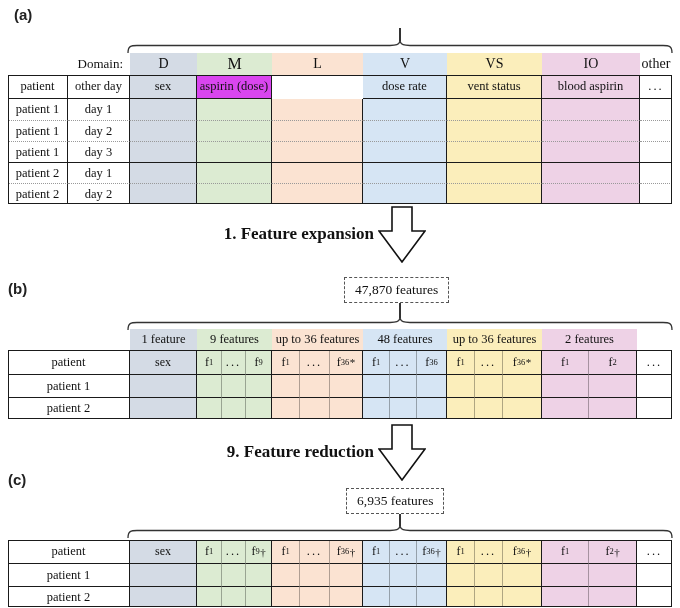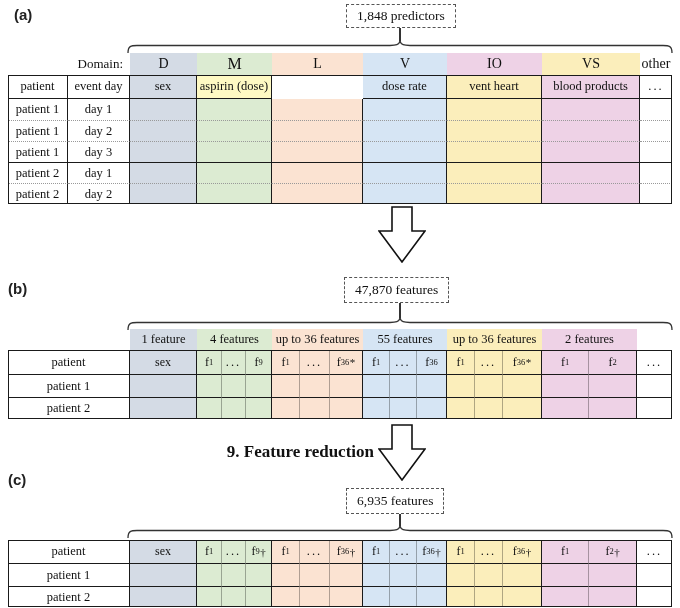--- a/index.html
+++ b/index.html
@@ -62,56 +62,55 @@
   .fcell .suffix { font-size: 11px; margin-left: 0.5px; }
   .dots { letter-spacing: 2px; font-size: 12.5px; }
   .domain-label-cell { justify-content: flex-end; padding-right: 7px; font-size: 13px; }
 </style>
 </head>
 <body>
 
 <div id="canvas">
 
   <div class="panel-label" style="left:14px; top:6px;">(a)</div>
-  <div class="count-box" style="left:346px; top:4px; height:24px;">1,848 predictors</div>
   <div class="tick" style="left:399px; top:28px; height:13px;"></div>
   <svg class="brace" style="left:127px; top:40px;" width="546" height="14">
     <path class="brace-path" fill="none" stroke="#333" stroke-width="1.3" d="M 1,13 C 1,6 4,5.5 10,5.5 L 263,5.5 C 269,5.5 272,5 273,0.8 C 274,5 277,5.5 283,5.5 L 536,5.5 C 542,5.5 545,6 545,13"></path>
   </svg>
   <div id="grid-a" class="fig-grid" style="left: 8px; top: 53px; grid-template-columns: 60px 62px 67px 75px 91px 84px 95px 98px 32px; grid-template-rows: 22px 24px repeat(5, 21px);">
       <div class="cell domain-label-cell" style="grid-column: 1 / span 2;">Domain:</div>
       <div class="cell" style="background: rgb(212, 219, 229);">
         <span class="domain-letter">D</span>
       </div>
       <div class="cell" style="background: rgb(220, 235, 210);">
         <span class="domain-letter big">M</span>
       </div>
       <div class="cell" style="background: rgb(251, 227, 210);">
         <span class="domain-letter">L</span>
       </div>
       <div class="cell" style="background: rgb(214, 229, 244);">
         <span class="domain-letter">V</span>
       </div>
+      <div class="cell" style="background: rgb(251, 238, 187);">
+        <span class="domain-letter">VS</span>
+      </div>
       <div class="cell" style="background: rgb(238, 210, 230);">
         <span class="domain-letter">IO</span>
       </div>
-      <div class="cell" style="background: rgb(251, 238, 187);">
-        <span class="domain-letter">VS</span>
-      </div>
       <div class="cell" style="background: rgb(255, 255, 255);">
         <span class="domain-letter">other</span>
       </div>
       <div class="cell" style="background: rgb(255, 255, 255); border-right: 1.5px solid rgb(26, 26, 26); border-bottom: 1.5px solid rgb(26, 26, 26);">patient</div>
-      <div class="cell" style="background: rgb(255, 255, 255); border-right: 1.5px solid rgb(26, 26, 26); border-bottom: 1.5px solid rgb(26, 26, 26);">event day</div>
+      <div class="cell" style="background: rgb(255, 255, 255); border-right: 1.5px solid rgb(26, 26, 26); border-bottom: 1.5px solid rgb(26, 26, 26);">other day</div>
       <div class="cell" style="background: rgb(212, 219, 229); border-right: 1.5px solid rgb(26, 26, 26); border-bottom: 1.5px solid rgb(26, 26, 26);">sex</div>
-      <div class="cell" style="background: #fef9c3; border-right: 1.5px solid rgb(26, 26, 26); border-bottom: 1.5px solid rgb(26, 26, 26);">aspirin (dose)</div>
+      <div class="cell" style="background: #d946ef; border-right: 1.5px solid rgb(26, 26, 26); border-bottom: 1.5px solid rgb(26, 26, 26);">aspirin (dose)</div>
       <div class="cell" style="background: rgb(251, 227, 210); border-right: 1.5px solid rgb(26, 26, 26); border-bottom: 1.5px solid rgb(26, 26, 26); margin-top: 24px;">glucose</div>
       <div class="cell" style="background: rgb(214, 229, 244); border-right: 1.5px solid rgb(26, 26, 26); border-bottom: 1.5px solid rgb(26, 26, 26);">dose rate</div>
-      <div class="cell" style="background: rgb(251, 238, 187); border-right: 1.5px solid rgb(26, 26, 26); border-bottom: 1.5px solid rgb(26, 26, 26);">vent heart</div>
-      <div class="cell" style="background: rgb(238, 210, 230); border-right: 1.5px solid rgb(26, 26, 26); border-bottom: 1.5px solid rgb(26, 26, 26);">blood products</div>
+      <div class="cell" style="background: rgb(251, 238, 187); border-right: 1.5px solid rgb(26, 26, 26); border-bottom: 1.5px solid rgb(26, 26, 26);">vent status</div>
+      <div class="cell" style="background: rgb(238, 210, 230); border-right: 1.5px solid rgb(26, 26, 26); border-bottom: 1.5px solid rgb(26, 26, 26);">blood aspirin</div>
       <div class="cell dots" style="background: rgb(255, 255, 255); border-right: none; border-bottom: 1.5px solid rgb(26, 26, 26);">...</div>
       <div class="cell" style="background: rgb(255, 255, 255); border-right: 1.5px solid rgb(26, 26, 26); border-top: none;">patient 1</div>
       <div class="cell" style="background: rgb(255, 255, 255); border-right: 1.5px solid rgb(26, 26, 26); border-top: none;">day 1</div>
       <div class="cell" style="background: rgb(212, 219, 229); border-right: 1.5px solid rgb(26, 26, 26); border-top: none;"></div>
       <div class="cell" style="background: rgb(220, 235, 210); border-right: 1.5px solid rgb(26, 26, 26); border-top: none;"></div>
       <div class="cell" style="background: rgb(251, 227, 210); border-right: 1.5px solid rgb(26, 26, 26); border-top: none;"></div>
       <div class="cell" style="background: rgb(214, 229, 244); border-right: 1.5px solid rgb(26, 26, 26); border-top: none;"></div>
       <div class="cell" style="background: rgb(251, 238, 187); border-right: 1.5px solid rgb(26, 26, 26); border-top: none;"></div>
       <div class="cell" style="background: rgb(238, 210, 230); border-right: 1.5px solid rgb(26, 26, 26); border-top: none;"></div>
       <div class="cell" style="background: rgb(255, 255, 255); border-right: none; border-top: none;"></div>
@@ -147,36 +146,37 @@
       <div class="cell" style="background: rgb(212, 219, 229); border-right: 1.5px solid rgb(26, 26, 26); border-top: 1px dotted rgb(153, 153, 153);"></div>
       <div class="cell" style="background: rgb(220, 235, 210); border-right: 1.5px solid rgb(26, 26, 26); border-top: 1px dotted rgb(153, 153, 153);"></div>
       <div class="cell" style="background: rgb(251, 227, 210); border-right: 1.5px solid rgb(26, 26, 26); border-top: 1px dotted rgb(153, 153, 153);"></div>
       <div class="cell" style="background: rgb(214, 229, 244); border-right: 1.5px solid rgb(26, 26, 26); border-top: 1px dotted rgb(153, 153, 153);"></div>
       <div class="cell" style="background: rgb(251, 238, 187); border-right: 1.5px solid rgb(26, 26, 26); border-top: 1px dotted rgb(153, 153, 153);"></div>
       <div class="cell" style="background: rgb(238, 210, 230); border-right: 1.5px solid rgb(26, 26, 26); border-top: 1px dotted rgb(153, 153, 153);"></div>
       <div class="cell" style="background: rgb(255, 255, 255); border-right: none; border-top: 1px dotted rgb(153, 153, 153);"></div>
       <div class="frame" style="top: 22px; height: 129px;"></div>
     </div>
 
+  <div class="step-label" style="top:224px;">1. Feature expansion</div>
   <svg class="down-arrow" style="left:378px; top:206px;" width="48" height="57">
     <polygon points="14,1 34,1 34,25 47,25 24,56 1,25 14,25" fill="#ffffff" stroke="#111" stroke-width="1.6"></polygon>
   </svg>
 
   <div class="panel-label" style="left:8px; top:280px;">(b)</div>
   <div class="count-box" style="left:344px; top:277px; height:26px;">47,870 features</div>
   <div class="tick" style="left:399px; top:303px; height:15px;"></div>
   <svg class="brace" style="left:127px; top:317px;" width="546" height="14">
     <path class="brace-path" fill="none" stroke="#333" stroke-width="1.3" d="M 1,13 C 1,6 4,5.5 10,5.5 L 263,5.5 C 269,5.5 272,5 273,0.8 C 274,5 277,5.5 283,5.5 L 536,5.5 C 542,5.5 545,6 545,13"></path>
   </svg>
   <div id="grid-b" class="fig-grid" style="left: 8px; top: 329px; grid-template-columns: 122px 67px 25px 24px 26px 28px 30px 33px 27px 27px 30px 28px 28px 39px 47px 48px 35px; grid-template-rows: 21px 25px 22px 22px;">
       <div class="cell"></div>
       <div class="cell" style="grid-column: 2 / span 1; background: rgb(212, 219, 229); font-size: 12.5px;">1 feature</div>
-      <div class="cell" style="grid-column: 3 / span 3; background: rgb(220, 235, 210); font-size: 12.5px;">4 features</div>
+      <div class="cell" style="grid-column: 3 / span 3; background: rgb(220, 235, 210); font-size: 12.5px;">9 features</div>
       <div class="cell" style="grid-column: 6 / span 3; background: rgb(251, 227, 210); font-size: 12.5px;">up to 36 features</div>
-      <div class="cell" style="grid-column: 9 / span 3; background: rgb(214, 229, 244); font-size: 12.5px;">55 features</div>
+      <div class="cell" style="grid-column: 9 / span 3; background: rgb(214, 229, 244); font-size: 12.5px;">48 features</div>
       <div class="cell" style="grid-column: 12 / span 3; background: rgb(251, 238, 187); font-size: 12.5px;">up to 36 features</div>
       <div class="cell" style="grid-column: 15 / span 2; background: rgb(238, 210, 230); font-size: 12.5px;">2 features</div>
       <div class="cell" style="grid-column: 17 / span 1; background: transparent; font-size: 12.5px;"></div>
       <div class="cell" style="border-right: 1.5px solid rgb(26, 26, 26); border-bottom: 1.5px solid rgb(26, 26, 26); background: rgb(255, 255, 255);">patient</div>
       <div class="cell fcell" style="background: rgb(212, 219, 229); border-right: 1.5px solid rgb(26, 26, 26); border-bottom: 1.5px solid rgb(26, 26, 26);">sex</div>
       <div class="cell fcell" style="background: rgb(220, 235, 210); border-right: 1px solid rgba(0, 0, 0, 0.3); border-bottom: 1.5px solid rgb(26, 26, 26);">
         <span>f</span>
         <sub>1</sub>
       </div>
       <div class="cell fcell dots" style="background: rgb(220, 235, 210); border-right: 1px solid rgba(0, 0, 0, 0.3); border-bottom: 1.5px solid rgb(26, 26, 26);">...</div>

